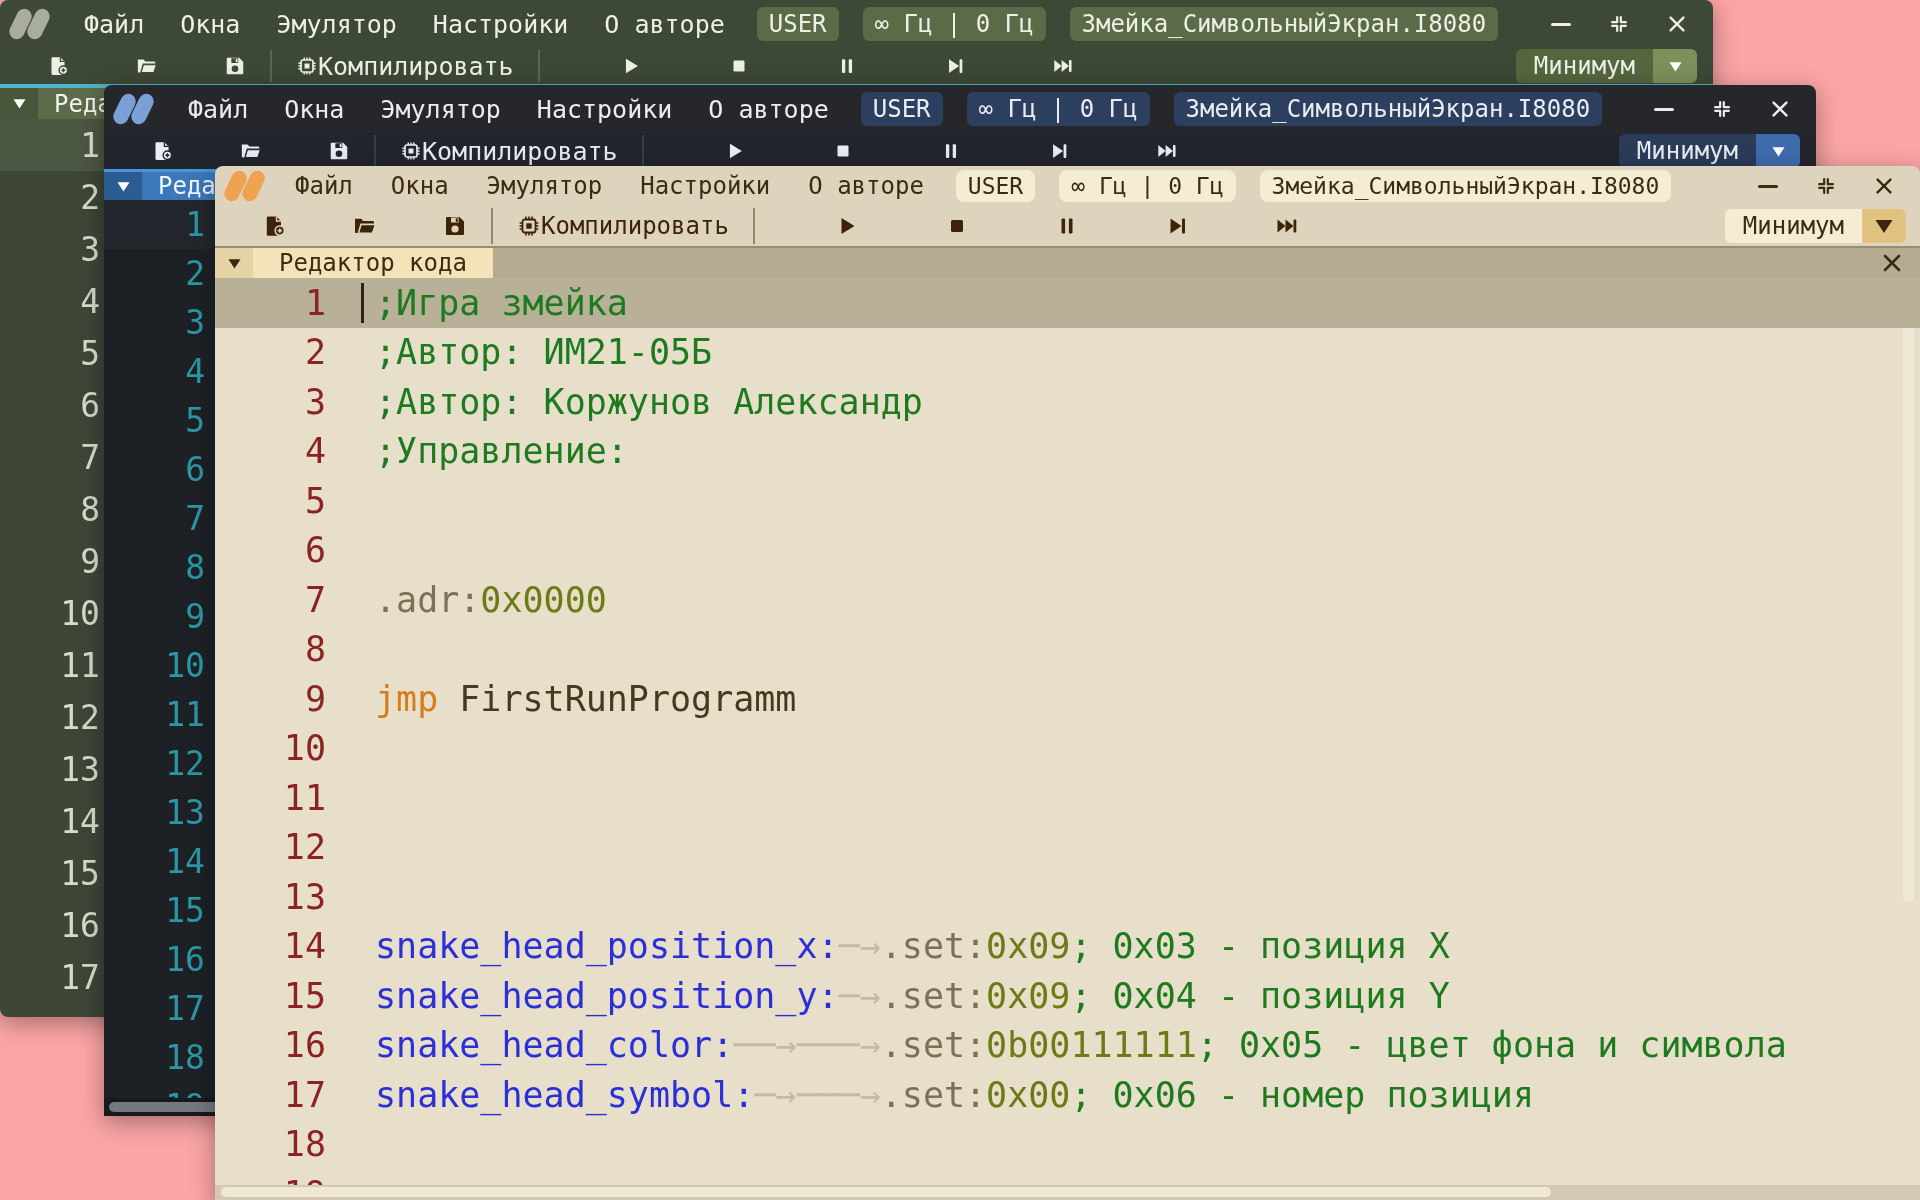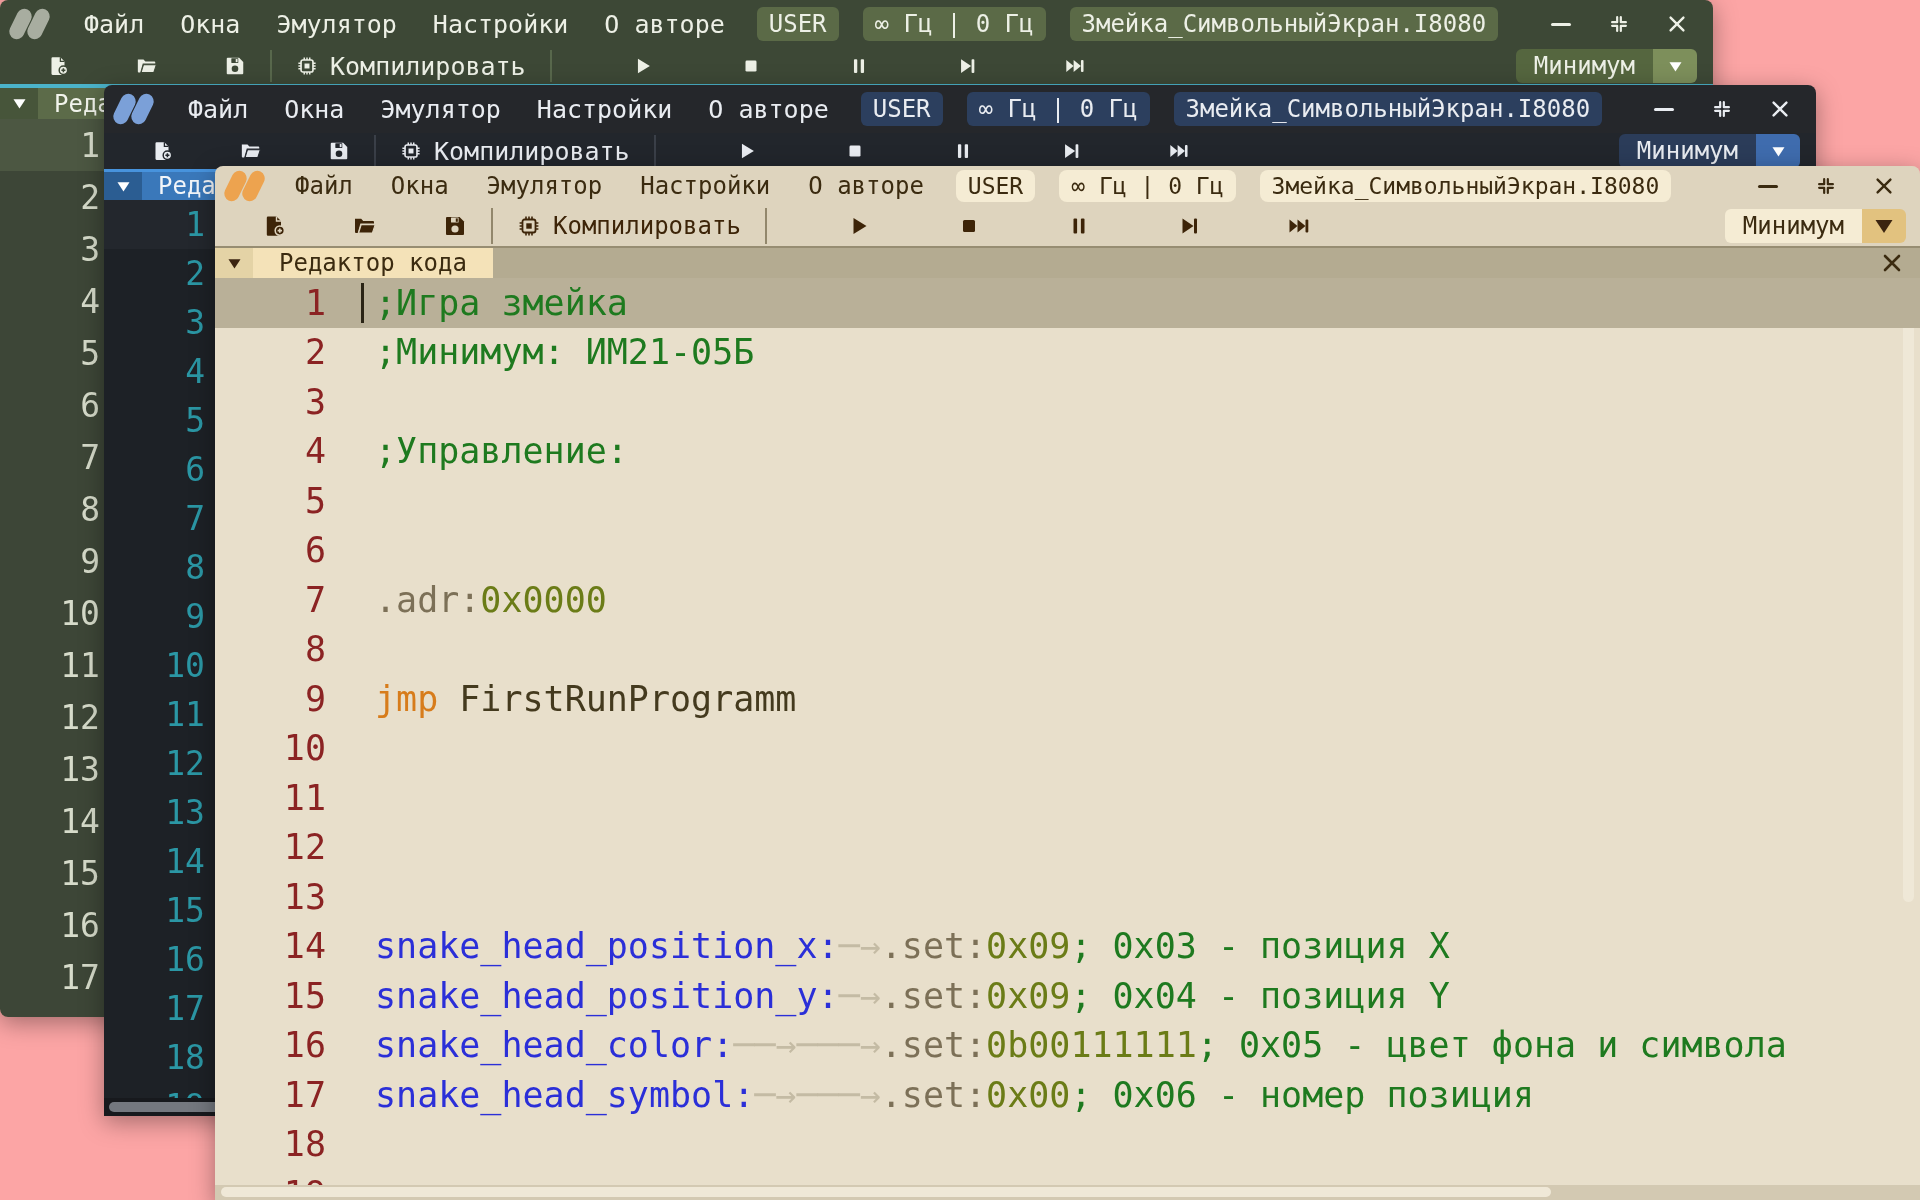--- a/index.html
+++ b/index.html
@@ -46,21 +46,21 @@
   
   .toolbar{display:flex;align-items:center;flex:none}
   .w1 .toolbar{height:36px;background:var(--back-bar);color:var(--back-text)}
   .w2 .toolbar{height:36px;background:var(--mid-toolbar);color:var(--mid-text)}
   .w3 .toolbar{height:40px;background:var(--front-bar);color:#3d2408}
 
   .tbtn{display:flex;align-items:center;justify-content:center;flex:none}
   .lefticons{display:flex;gap:66px;margin-left:48px}
   .vsep{width:2px;align-self:stretch;margin:2px 24px;flex:none}
   .w1 .vsep{background:#58684c}.w2 .vsep{background:#3a3f48}.w3 .vsep{background:#92876c}
-  .compile{gap:12px;white-space:nowrap}
+  .compile{white-space:nowrap}
   .w1 .compile,.w2 .compile{font-size:25px}
   .w3 .compile{font-size:24px}
   .transport{display:flex;gap:86px;margin-left:56px}
 
   .speed{display:flex;align-items:stretch;height:34px;border-radius:6px;overflow:hidden;margin-left:auto;margin-right:16px;flex:none}
   .speed-label{display:flex;align-items:center;padding:16px 18px;font-size:24px}
   .speed-arrow{width:44px;display:flex;align-items:center;justify-content:center}
   .w1 .speed-label{background:var(--back-speed);color:var(--back-text)}
   .w1 .speed-arrow{background:var(--back-speed-btn);color:#fff}
   .w2 .speed-label{background:var(--mid-speed);color:var(--mid-text)}
@@ -613,24 +613,25 @@
     </div>
     <div class="editor">
       <div class="vscroll"></div>
     <div class="row cur">
           <span class="ln">1</span>
           <span class="code"><span class="sg-cm">;Игра змейка</span></span>
           <span class="caret"></span>
         </div>
         <div class="row">
           <span class="ln">2</span>
-          <span class="code"><span class="sg-cm">;Минимум: ИМ21-05Б</span></span>
+          <span class="code"><span class="sg-cm">;Автор: ИМ21-05Б</span></span>
         </div>
         <div class="row">
           <span class="ln">3</span>
+          <span class="code"><span class="sg-cm">;Автор: Коржунов Александр</span></span>
         </div>
         <div class="row">
           <span class="ln">4</span>
           <span class="code"><span class="sg-cm">;Управление:</span></span>
         </div>
         <div class="row">
           <span class="ln">5</span>
         </div>
         <div class="row">
           <span class="ln">6</span>

